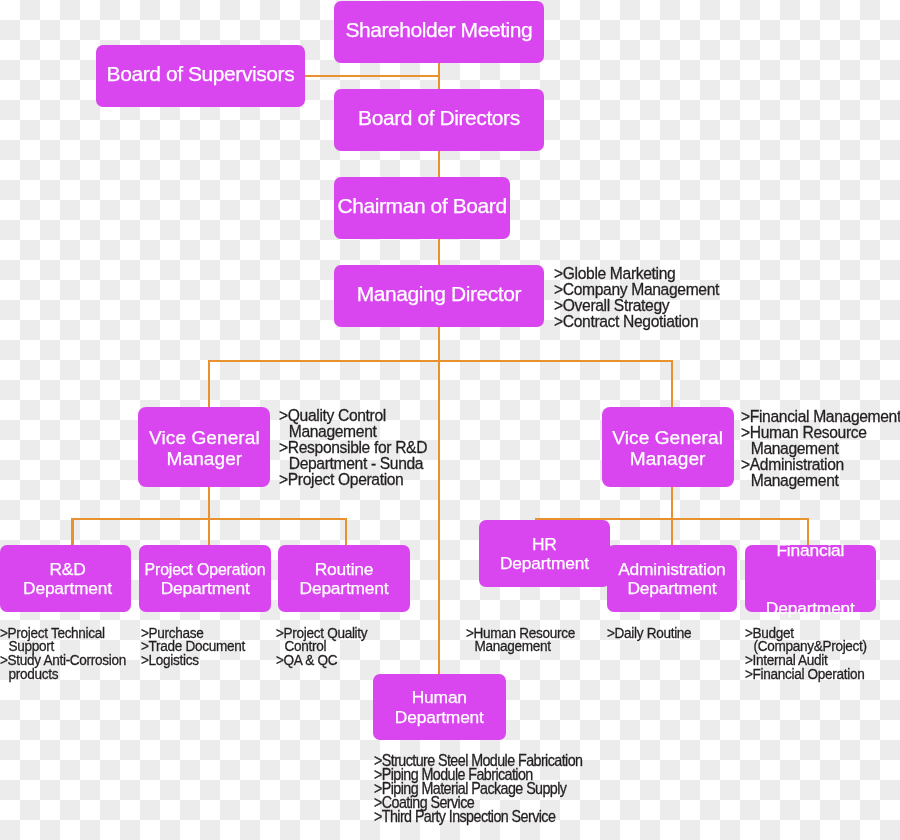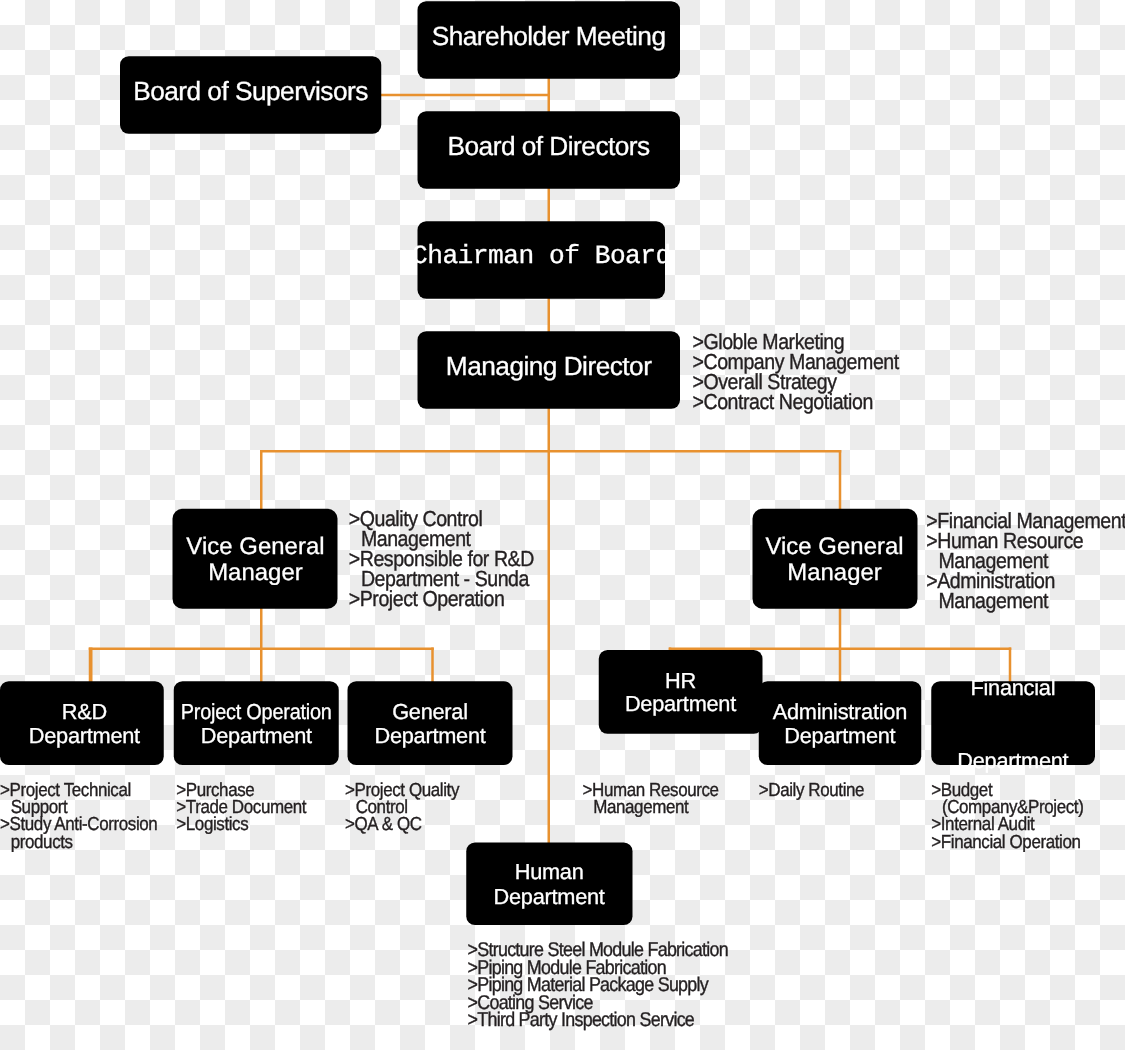--- a/index.html
+++ b/index.html
@@ -8,21 +8,21 @@
     font-family:"Liberation Sans", sans-serif;
     background-color:#ffffff;
     background-image:
       linear-gradient(45deg,#ececec 25%,transparent 25%,transparent 75%,#ececec 75%),
       linear-gradient(45deg,#ececec 25%,transparent 25%,transparent 75%,#ececec 75%);
     background-size:40px 40px;
     background-position:0 0, 20px 20px;
   }
   #chart{position:relative;width:900px;height:840px;
     transform:translateZ(0);}
-  .box{position:absolute;background:#000000;border-radius:7px;color:#fff;-webkit-text-stroke:0.25px #fff;
+  .box{position:absolute;background:#d946ef;border-radius:7px;color:#fff;-webkit-text-stroke:0.25px #fff;
     display:flex;align-items:center;justify-content:center;text-align:center;
     font-size:21px;letter-spacing:-0.42px;z-index:3;box-sizing:border-box;
     line-height:1.0;padding-bottom:6px;}
   .box.two{flex-direction:column;font-size:17.4px;letter-spacing:-0.2px;line-height:19.2px;padding-top:2px;padding-bottom:0;}
   .box span{white-space:nowrap;}
   .box .squeeze{display:inline-block;transform:scaleX(0.915);transform-origin:center;}
   .box.vgm{border-radius:8px;font-size:19.1px;letter-spacing:0.05px;line-height:21.5px;padding-top:2.5px;padding-bottom:0;justify-content:center;}
   .ln{position:absolute;background:#E8912F;z-index:1;}
   .notes{position:absolute;color:#231f20;-webkit-text-stroke:0.3px #231f20;font-size:15.1px;letter-spacing:-0.35px;
     line-height:13.75px;z-index:2;white-space:nowrap;
@@ -58,21 +58,21 @@
 
   <div class="box" style="left:334.1px;top:1.3px;width:209.6px;height:62px;">
     <span>Shareholder Meeting</span>
   </div>
   <div class="box" style="left:334.1px;top:89.4px;width:209.6px;height:62.1px;">
     <span>Board of Directors</span>
   </div>
   <div class="box" style="left:96px;top:45px;width:208.8px;height:62.1px;">
     <span>Board of Supervisors</span>
   </div>
-  <div class="box" style="left:334.1px;top:177.3px;width:198px;height:62.1px;font-family:Liberation Mono, monospace;">
+  <div class="box" style="left:334.1px;top:177.3px;width:176px;height:62.1px;">
     <span>Chairman of Board</span>
   </div>
   <div class="box" style="left:334.1px;top:265.2px;width:209.6px;height:62px;align-items:center;">
     <span>Managing Director</span>
   </div>
 
   <div class="box two vgm" style="left:138.3px;top:407.1px;width:132.2px;height:80.2px;">
     <span>Vice General</span>
     <span>Manager</span>
   </div>
@@ -83,21 +83,21 @@
 
   <div class="box two" style="left:0px;top:545.2px;width:131px;height:66.6px;padding-left:4px;">
     <span>R&amp;D</span>
     <span>Department</span>
   </div>
   <div class="box two" style="left:139.2px;top:545.2px;width:131.8px;height:66.6px;">
     <span class="squeeze">Project Operation</span>
     <span>Department</span>
   </div>
   <div class="box two" style="left:278px;top:545.2px;width:132px;height:66.6px;">
-    <span>General</span>
+    <span>Routine</span>
     <span>Department</span>
   </div>
   <div class="box two" style="left:466.6px;top:520px;width:131.5px;height:66.6px;margin-left:12px;">
     <span>HR</span>
     <span>Department</span>
   </div>
   <div class="box two" style="left:606.6px;top:545.2px;width:130.6px;height:66.6px;">
     <span>Administration</span>
     <span>Department</span>
   </div>

